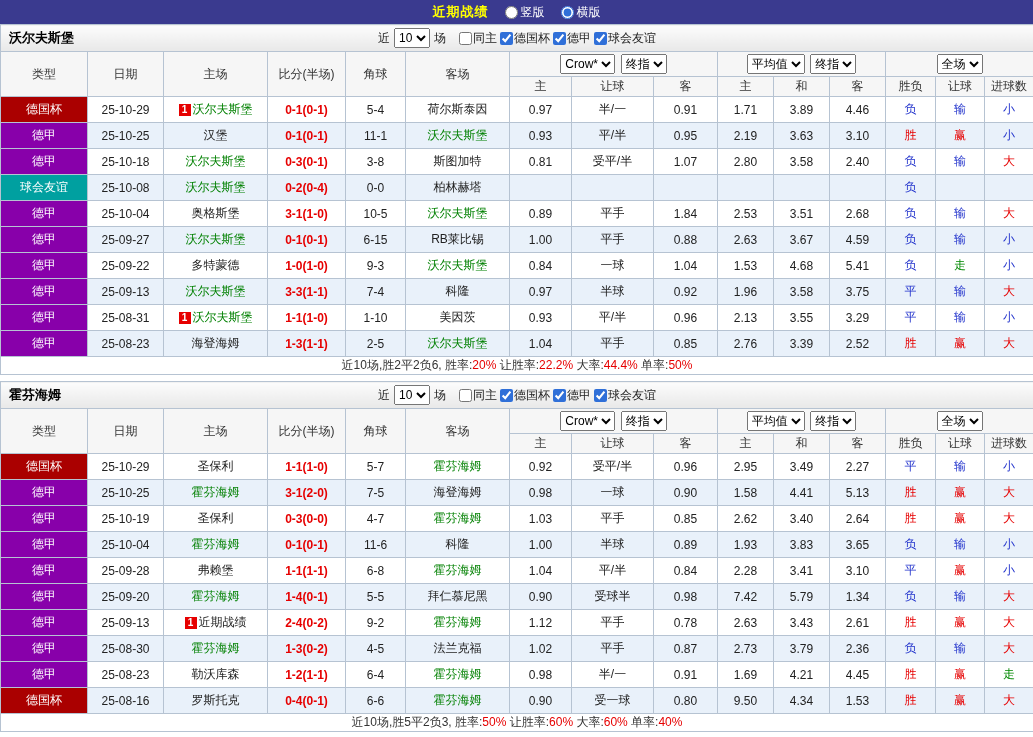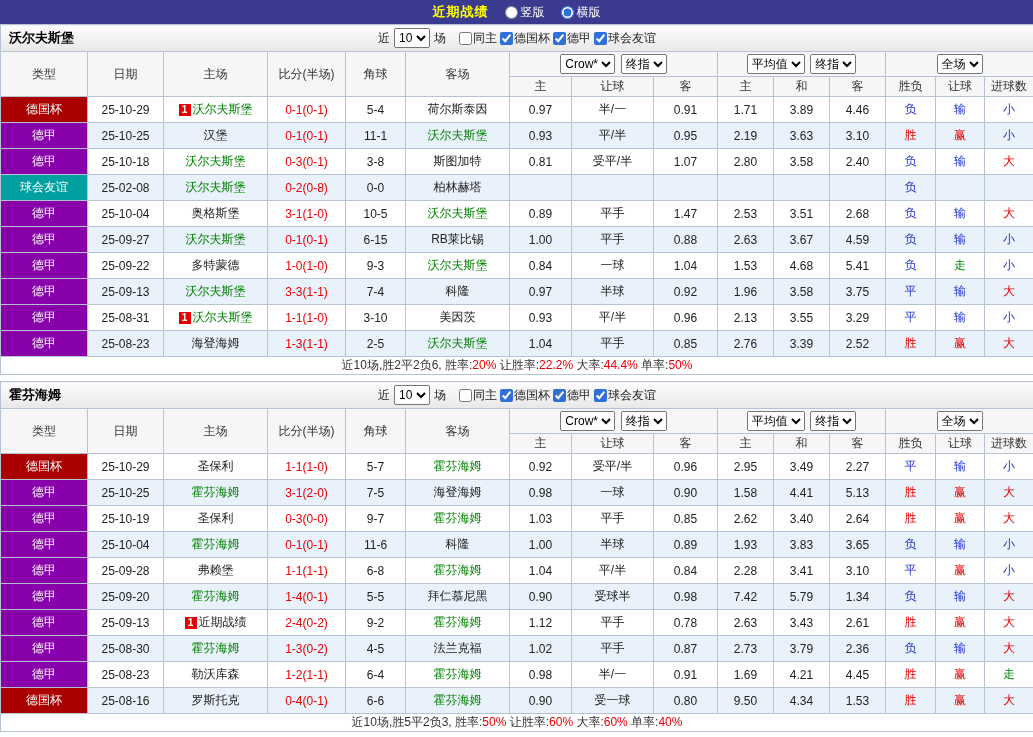--- a/index.html
+++ b/index.html
@@ -17,21 +17,21 @@
   .team-name{position:absolute;left:8px;font-weight:bold;font-size:13px;color:#000;}
   .filters{margin:0 auto;display:flex;align-items:center;gap:3px;}
   .filters label{display:inline-flex;align-items:center;cursor:pointer;gap:1px;}
   .filters .gap{margin-left:10px;}
   select{font-size:12px;height:20px;font-family:inherit;margin:0 1px;vertical-align:middle;}
   .hdr1 th{height:25px;background:#f6f6f6;color:#333;}
   .hdr2 th{height:20px;background:#f6f6f6;color:#333;}
   tbody.rows td{height:26px;}
   tbody.rows tr:nth-child(even) td{background:#e9f1fa;}
   td.league{color:#fff;}
-  td.score{color:var(--score,#e60000);}
+  td.score{color:var(--score,#e60000);font-weight:bold;}
   .focus-team{color:var(--focus,#008000);}
   .badge{display:inline-block;background:#e60000;color:#fff;width:12px;height:12px;line-height:12px;font-size:10px;font-weight:bold;margin-right:2px;text-align:center;}
   tbody.summary td{height:18px;color:#333;}
   .hot{color:var(--hot,#e60000);}
 </style>
 </head>
 <body>
 
 <div class="topbar">
   <span class="title">近期战绩</span>
@@ -170,23 +170,23 @@
   <td>1.07</td>
   <td>2.80</td>
   <td>3.58</td>
   <td>2.40</td>
   <td style="color: rgb(34, 51, 204);">负</td>
   <td style="color: rgb(34, 51, 204);">输</td>
   <td style="color: rgb(230, 0, 0);">大</td>
 </tr>
       <tr>
   <td class="league" style="background: rgb(0, 160, 160);">球会友谊</td>
-  <td>25-02-08</td>
-  <td><span class="focus-team">沃尔夫斯堡</span></td>
-  <td class="score">0-2(0-8)</td>
+  <td>25-10-08</td>
+  <td><span class="focus-team">沃尔夫斯堡</span></td>
+  <td class="score">0-2(0-4)</td>
   <td>0-0</td>
   <td><span>柏林赫塔</span></td>
   <td></td>
   <td></td>
   <td></td>
   <td></td>
   <td></td>
   <td></td>
   <td style="color: rgb(34, 51, 204);">负</td>
   <td></td>
@@ -194,21 +194,21 @@
 </tr>
       <tr>
   <td class="league" style="background: rgb(136, 0, 170);">德甲</td>
   <td>25-10-04</td>
   <td><span>奥格斯堡</span></td>
   <td class="score">3-1(1-0)</td>
   <td>10-5</td>
   <td><span class="focus-team">沃尔夫斯堡</span></td>
   <td>0.89</td>
   <td>平手</td>
-  <td>1.47</td>
+  <td>1.84</td>
   <td>2.53</td>
   <td>3.51</td>
   <td>2.68</td>
   <td style="color: rgb(34, 51, 204);">负</td>
   <td style="color: rgb(34, 51, 204);">输</td>
   <td style="color: rgb(230, 0, 0);">大</td>
 </tr>
       <tr>
   <td class="league" style="background: rgb(136, 0, 170);">德甲</td>
   <td>25-09-27</td>
@@ -258,21 +258,21 @@
   <td>3.75</td>
   <td style="color: rgb(34, 51, 204);">平</td>
   <td style="color: rgb(34, 51, 204);">输</td>
   <td style="color: rgb(230, 0, 0);">大</td>
 </tr>
       <tr>
   <td class="league" style="background: rgb(136, 0, 170);">德甲</td>
   <td>25-08-31</td>
   <td><span class="badge">1</span><span class="focus-team">沃尔夫斯堡</span></td>
   <td class="score">1-1(1-0)</td>
-  <td>3-10</td>
+  <td>1-10</td>
   <td><span>美因茨</span></td>
   <td>0.93</td>
   <td>平/半</td>
   <td>0.96</td>
   <td>2.13</td>
   <td>3.55</td>
   <td>3.29</td>
   <td style="color: rgb(34, 51, 204);">平</td>
   <td style="color: rgb(34, 51, 204);">输</td>
   <td style="color: rgb(34, 51, 204);">小</td>
@@ -413,21 +413,21 @@
   <td>5.13</td>
   <td style="color: rgb(230, 0, 0);">胜</td>
   <td style="color: rgb(230, 0, 0);">赢</td>
   <td style="color: rgb(230, 0, 0);">大</td>
 </tr>
       <tr>
   <td class="league" style="background: rgb(136, 0, 170);">德甲</td>
   <td>25-10-19</td>
   <td><span>圣保利</span></td>
   <td class="score">0-3(0-0)</td>
-  <td>9-7</td>
+  <td>4-7</td>
   <td><span class="focus-team">霍芬海姆</span></td>
   <td>1.03</td>
   <td>平手</td>
   <td>0.85</td>
   <td>2.62</td>
   <td>3.40</td>
   <td>2.64</td>
   <td style="color: rgb(230, 0, 0);">胜</td>
   <td style="color: rgb(230, 0, 0);">赢</td>
   <td style="color: rgb(230, 0, 0);">大</td>

